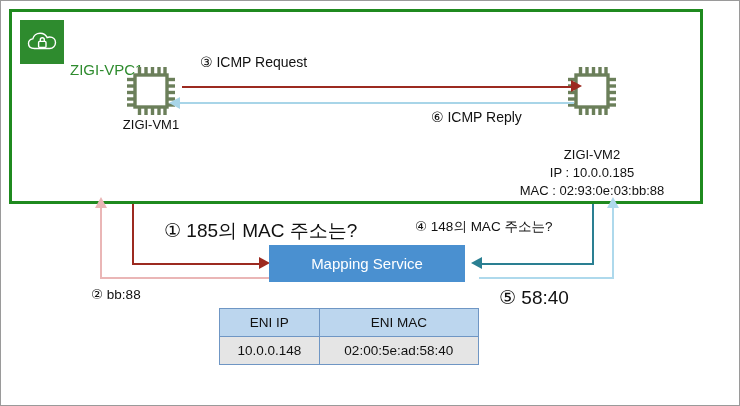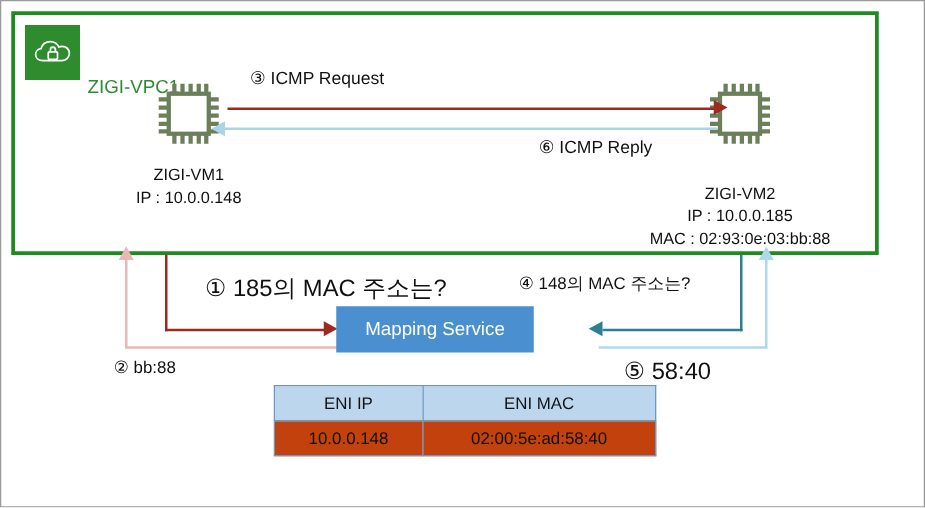--- a/index.html
+++ b/index.html
@@ -62,21 +62,21 @@
 
   
   .vm-text {
     position: absolute;
     text-align: center;
     font-size: 13px;
     line-height: 18px;
     color: #111111;
     white-space: nowrap;
   }
-  #vm1-text { left: 20px; top: 130px; width: 260px; text-align: center; }
+  #vm1-text { left: 20px; top: 115px; width: 260px; text-align: center; }
   #vm2-text { left: 460px; top: 130px; width: 262px; margin-top: 15px; }
   .vm-text span { display: block; }
 
   
   .hline {
     position: absolute;
     height: 0;
     border-top-width: 2px;
     border-top-style: solid;
   }
@@ -154,55 +154,55 @@
     border-left: 6px solid transparent;
     border-right: 6px solid transparent;
     border-bottom: 11px solid #aed9ec;
   }
 
   
   #mapping-service {
     position: absolute;
     left: 268px;
     top: 244px;
-    width: 158px;
+    width: 196px;
     height: 37px;
     background: #4a90d0;
     color: #ffffff;
     font-size: 15px;
     display: flex;
     align-items: center;
     justify-content: center;
   }
 
   
   #label-q1 { left: 163px; top: 217px; font-size: 19px; }
   #label-q4 { left: 414px; top: 217px; font-size: 13.5px; text-align: right; }
   #label-a2 { left: 90px;  top: 285px; font-size: 13.5px; }
   #label-a5 { left: 498px; top: 285px; font-size: 19px; }
 
   
   #eni-table {
     position: absolute;
     left: 218px;
     top: 307px;
-    width: 306px;
+    width: 260px;
     border-collapse: collapse;
     font-size: 13.5px;
     color: #111111;
   }
   #eni-table th, #eni-table td {
     border: 1px solid #6f96c4;
     text-align: center;
     height: 27px;
     padding: 0;
     font-weight: normal;
   }
   #eni-table thead th { background: #bcd6ee; }
-  #eni-table tbody td { background: #c2410c; }
+  #eni-table tbody td { background: #e5e5e5; }
   #eni-table .col-ip  { width: 118px; }
   #eni-table .col-mac { width: 186px; }
 </style>
 </head>
 <body>
 
 <div id="canvas">
 
   <div id="vpc-box">
     <div id="vpc-icon">
@@ -279,21 +279,20 @@
   <div class="hline" id="icmp-req-line"></div>
   <div class="arrowhead" id="icmp-req-head"></div>
   <div class="hline" id="icmp-rep-line"></div>
   <div class="arrowhead" id="icmp-rep-head"></div>
 
   <div class="arrow-label" id="label-icmp-request">③ ICMP Request</div>
   <div class="arrow-label" id="label-icmp-reply">⑥ ICMP Reply</div>
 
   <div class="vm-text" id="vm1-text">
     <span>ZIGI-VM1</span>
-    <span>IP : 10.0.0.148</span>
   </div>
   <div class="vm-text" id="vm2-text">
     <span>ZIGI-VM2</span>
     <span>IP : 10.0.0.185</span>
     <span>MAC : 02:93:0e:03:bb:88</span>
   </div>
 
   <div class="vline" id="q1-v"></div>
   <div class="hline" id="q1-h"></div>
   <div class="arrowhead" id="q1-head"></div>

